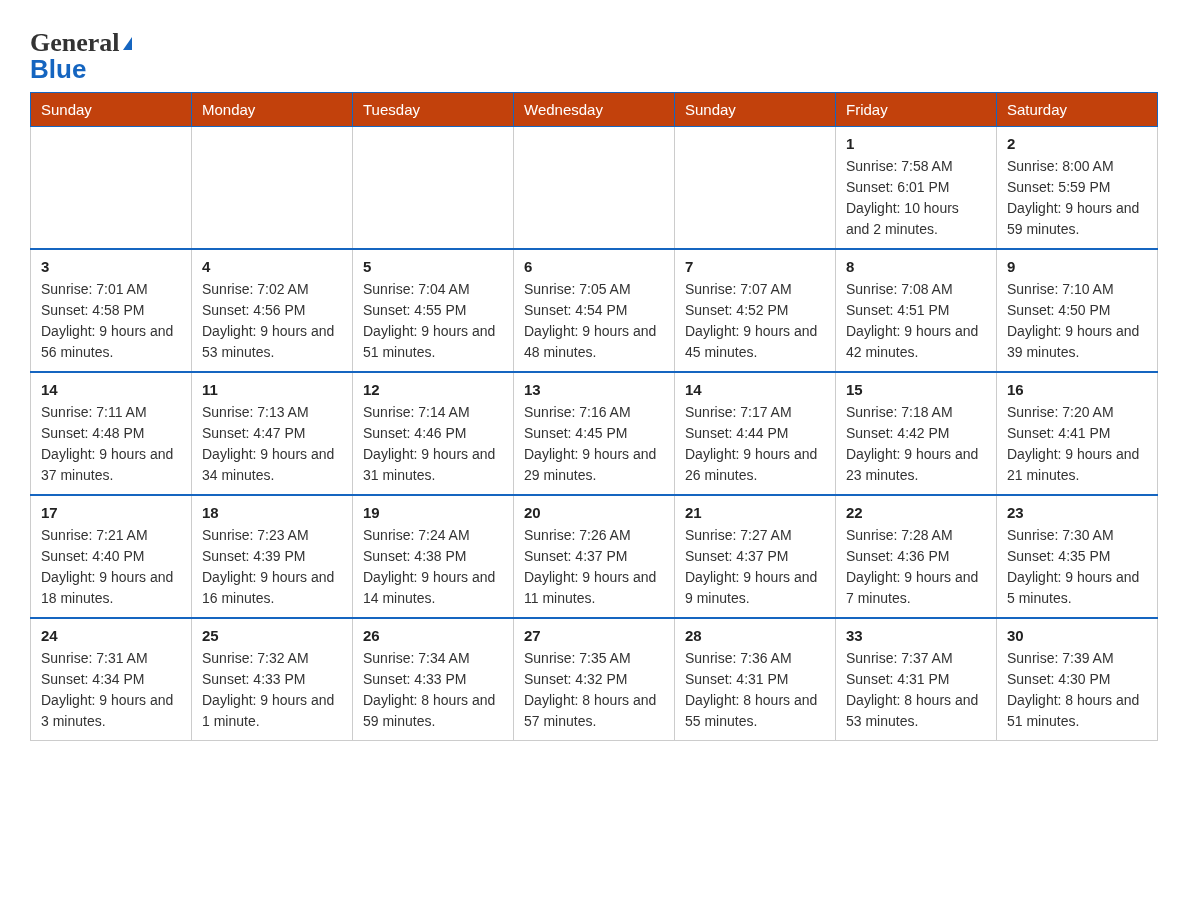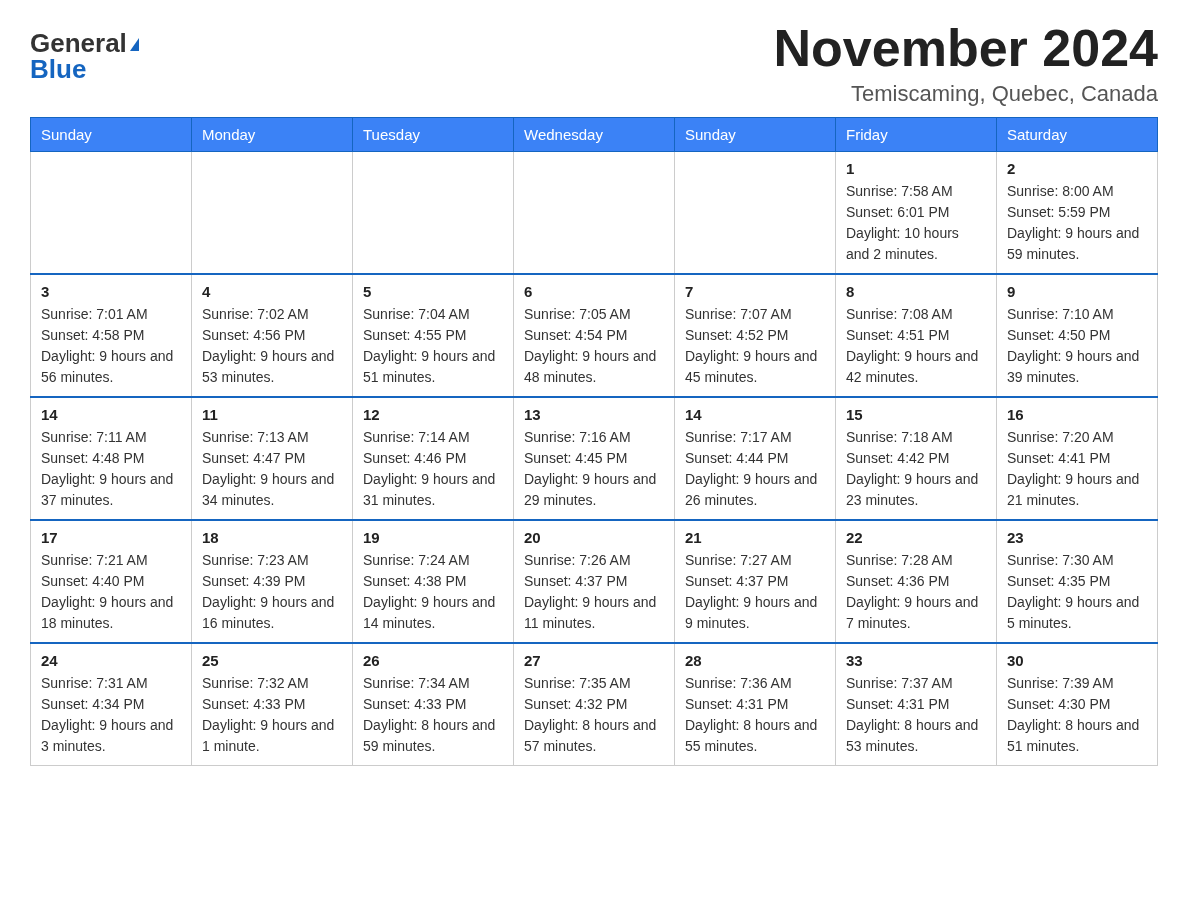--- a/index.html
+++ b/index.html
@@ -20,20 +20,21 @@
       display: flex;
       flex-direction: column;
       align-items: flex-start;
       padding-top: 10px;
     }
     .logo-text {
       font-size: 26px;
       font-weight: bold;
       color: #333;
       line-height: 1;
+      font-family: Liberation Serif, serif;
     }
     .logo-text span {
       color: #1565c0;
     }
     .logo-blue-line {
       color: #1565c0;
       font-size: 26px;
       font-weight: bold;
       line-height: 1;
     }
@@ -50,21 +51,21 @@
       font-size: 22px;
       color: #555;
       margin-top: 4px;
     }
     .calendar {
       width: 100%;
       border-collapse: collapse;
       margin-top: 10px;
     }
     .calendar th {
-      background: #3b82f6;
+      background: #c2410c;
       color: #fff;
       font-size: 15px;
       font-weight: normal;
       padding: 8px 10px;
       text-align: left;
       border: 1px solid #1565c0;
     }
     .calendar td {
       vertical-align: top;
       padding: 8px 10px;
@@ -101,24 +102,20 @@
   </style>
 </head>
 <body>
 
 <div class="header">
   <div class="logo">
     <div class="logo-text">
       General<span style="display:inline-block;width:0;height:0;border-left:9px solid transparent;border-bottom:13px solid #1565c0;margin-left:3px;position:relative;top:-1px;"></span>
     </div>
     <div class="logo-blue-line">Blue</div>
-  </div>
-  <div class="title-section">
-    <div class="month-title">November 2024</div>
-    <div class="location-title">Temiscaming, Quebec, Canada</div>
   </div>
 </div>
 
 <table class="calendar">
   <thead>
     <tr>
     <th>Sunday</th>
         <th>Monday</th>
         <th>Tuesday</th>
         <th>Wednesday</th>

